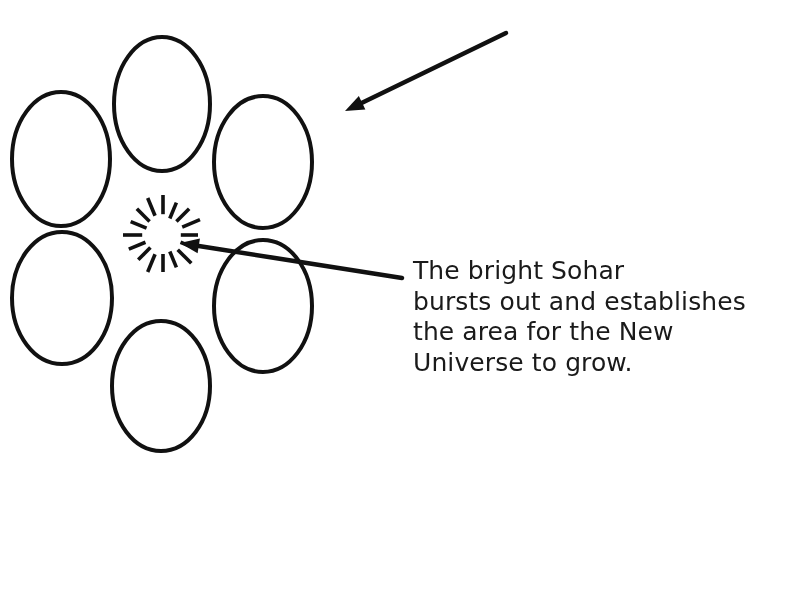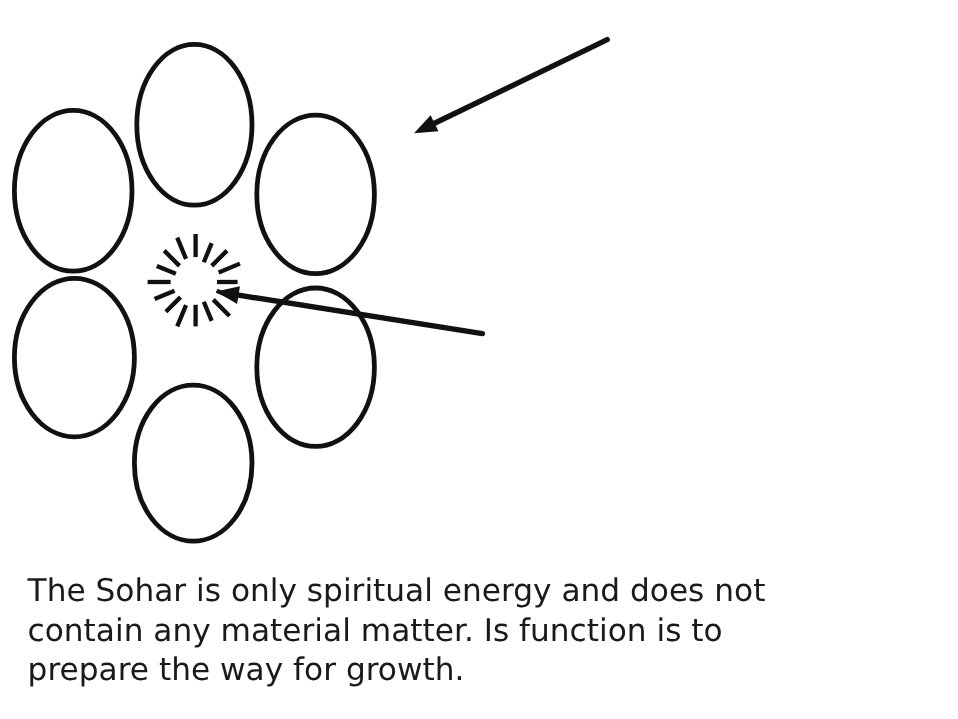--- a/index.html
+++ b/index.html
@@ -98,18 +98,19 @@
         </g>
         <g>
           <line x1="402" y1="278" x2="198.77" y2="245.96" stroke="#111111" stroke-width="4.5" stroke-linecap="round"></line>
           <polygon points="180,243 199.94,238.55 197.60,253.37" fill="#111111"></polygon>
         </g>
       </g>
 
   </svg>
 
 
+  <div class="callout" id="label-sohar">The bright Sohar
+bursts out and establishes
+the area for the New
+Universe to grow.</div>
 
-  <div id="caption-block">The Sohar is only spiritual energy and does not
-contain any material matter. Is function is to
-prepare the way for growth.</div>
 
 </div>
 
 </body></html>

